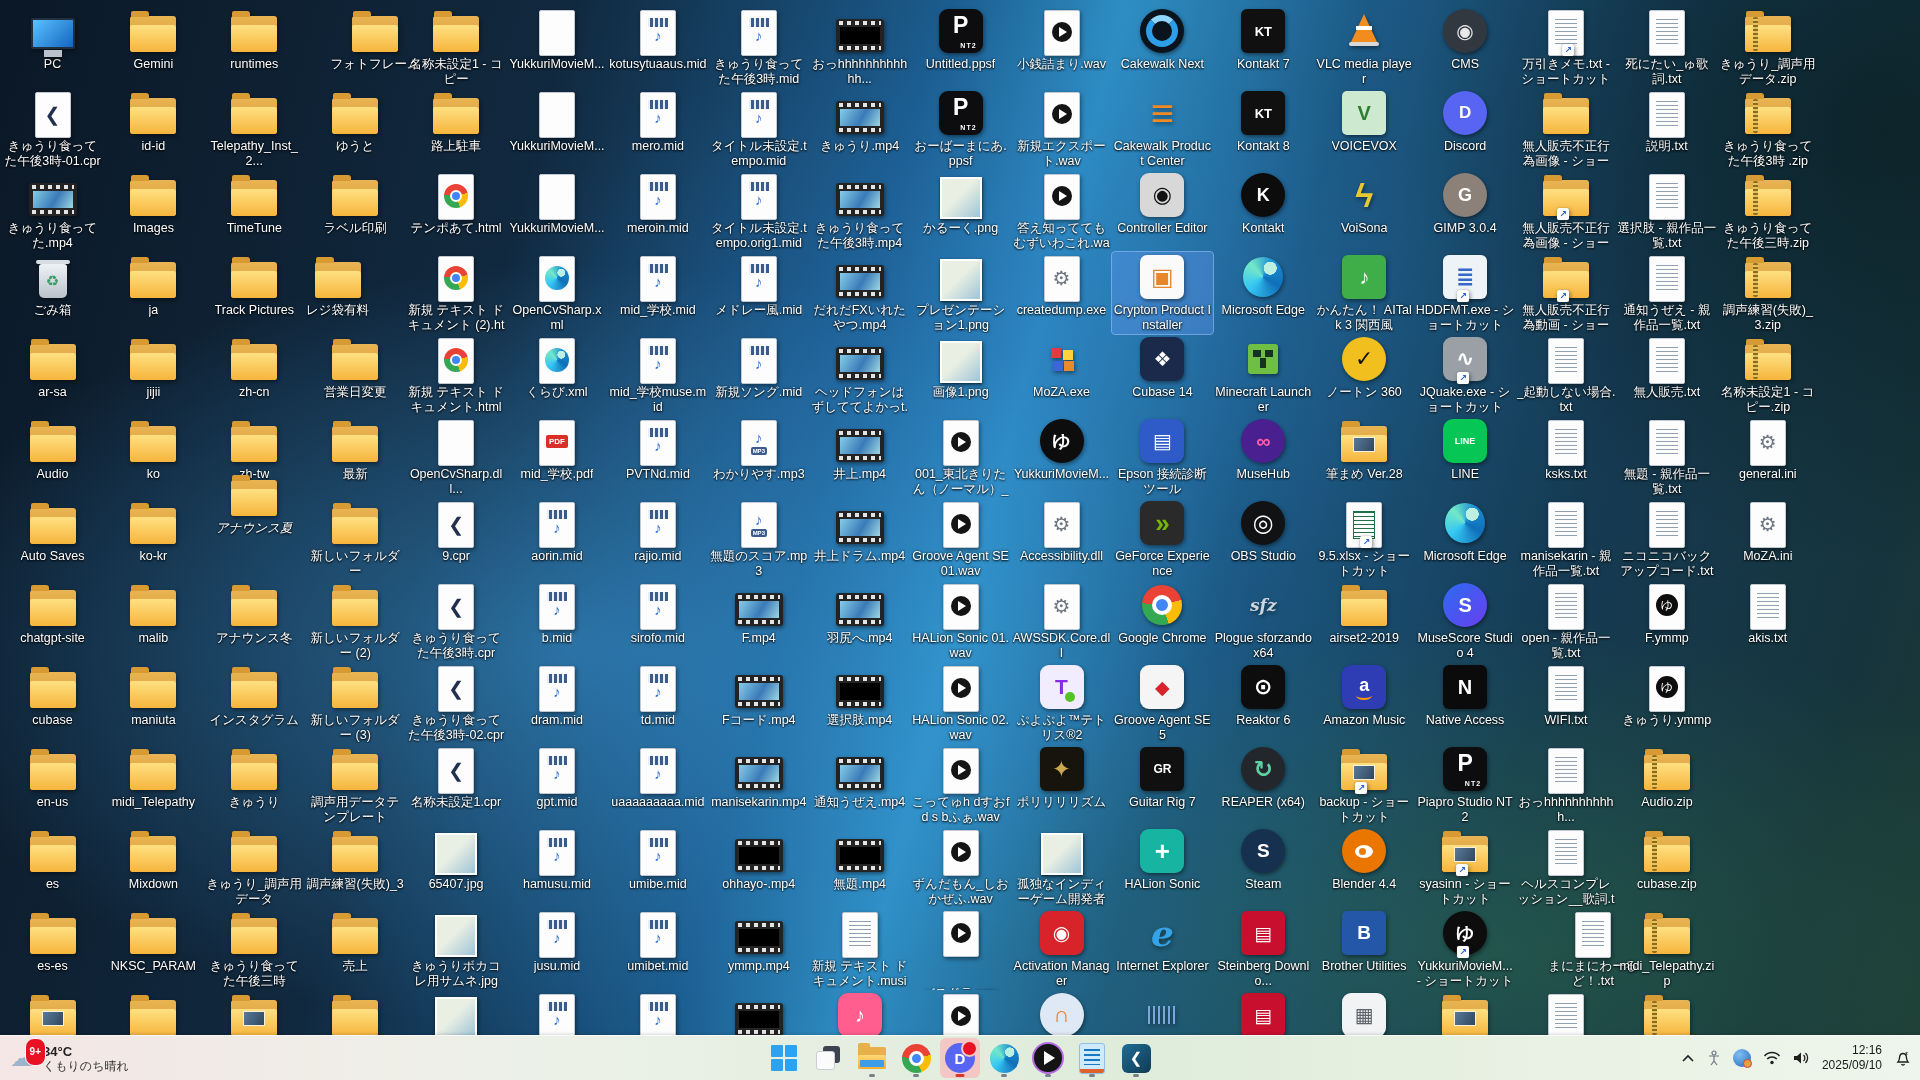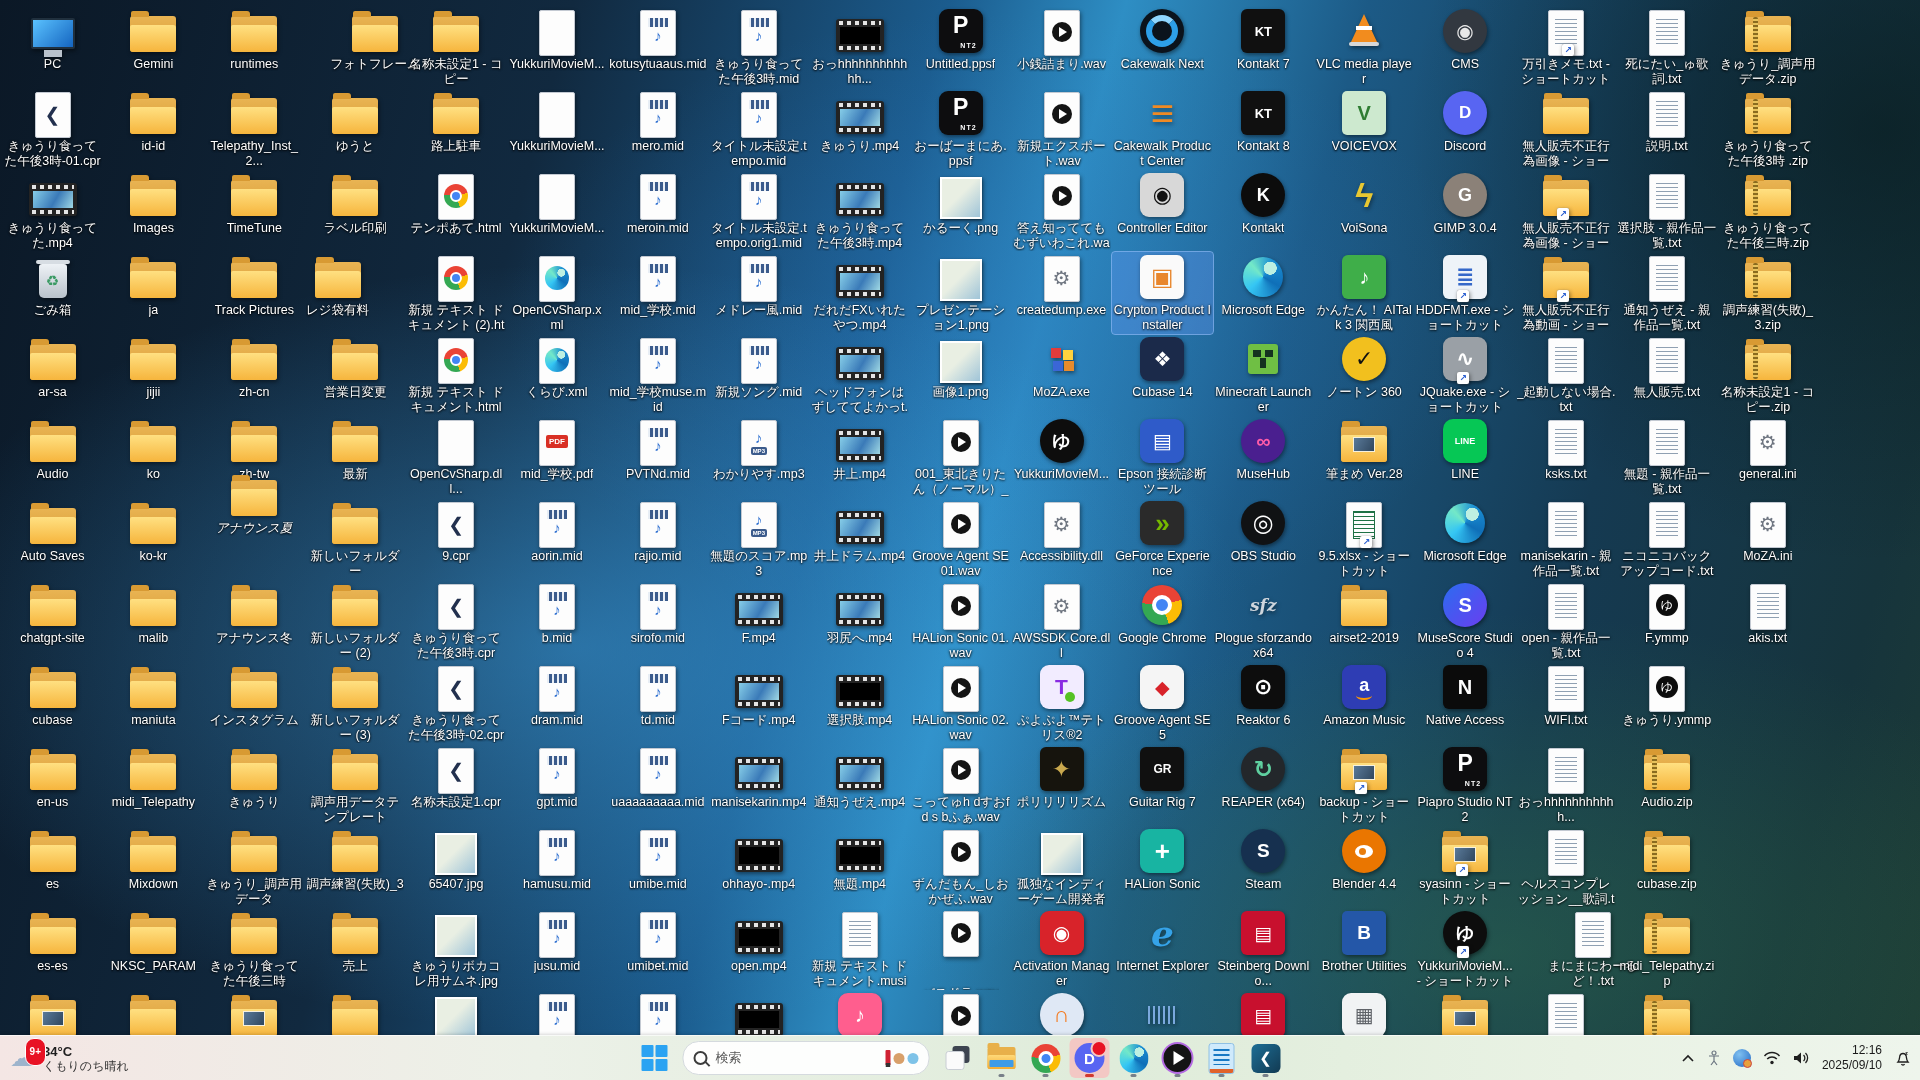--- a/index.html
+++ b/index.html
@@ -1762,21 +1762,21 @@
           </div>
         </div>
         <div class="lbl">umibet.mid</div>
       </div>
       <div class="cell" style="left: 708.3px; top: 908px;">
         <div class="ico">
           <div class="film">
             <i class="scr"></i>
           </div>
         </div>
-        <div class="lbl">open.mp4</div>
+        <div class="lbl">ymmp.mp4</div>
       </div>
       <div class="cell" style="left: 809.2px; top: 908px;">
         <div class="ico">
           <div class="file">
             <i class="lines"></i>
           </div>
         </div>
         <div class="lbl">新規 テキスト ドキュメント.musicxml</div>
       </div>
       <div class="cell" style="left: 910.1px; top: 908px; gap: 28px;">
@@ -1987,29 +1987,20 @@
 
     <div class="tbcenter">
       <div class="tbapp">
           <span class="winlogo">
             <i></i>
             <i></i>
             <i></i>
             <i></i>
           </span>
         </div>
-      <div class="spill">
-        <i class="mag"></i>
-        <span>検索</span>
-        <span class="cosm">
-            <i class="lip"></i>
-            <i class="c1"></i>
-            <i class="c2"></i>
-          </span>
-      </div>
       <div class="tbapp">
           <i class="tv"></i>
         </div>
       <div class="tbapp run">
           <span class="exf">
             <i class="b"></i>
             <i class="f"></i>
             <i class="s"></i>
           </span>
         </div>

